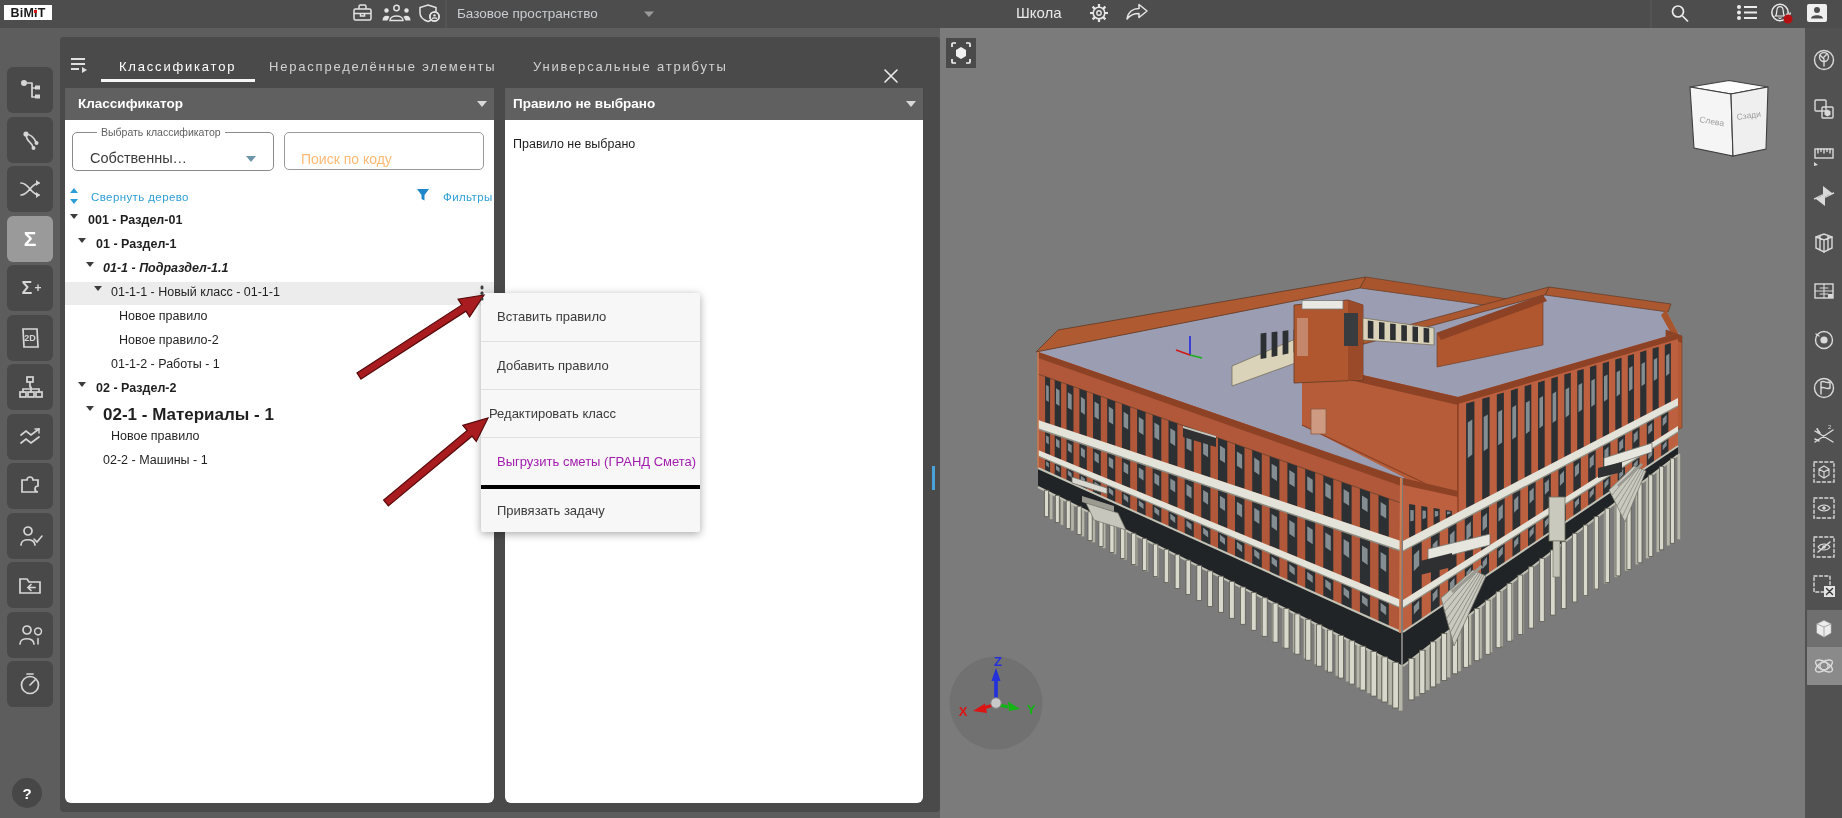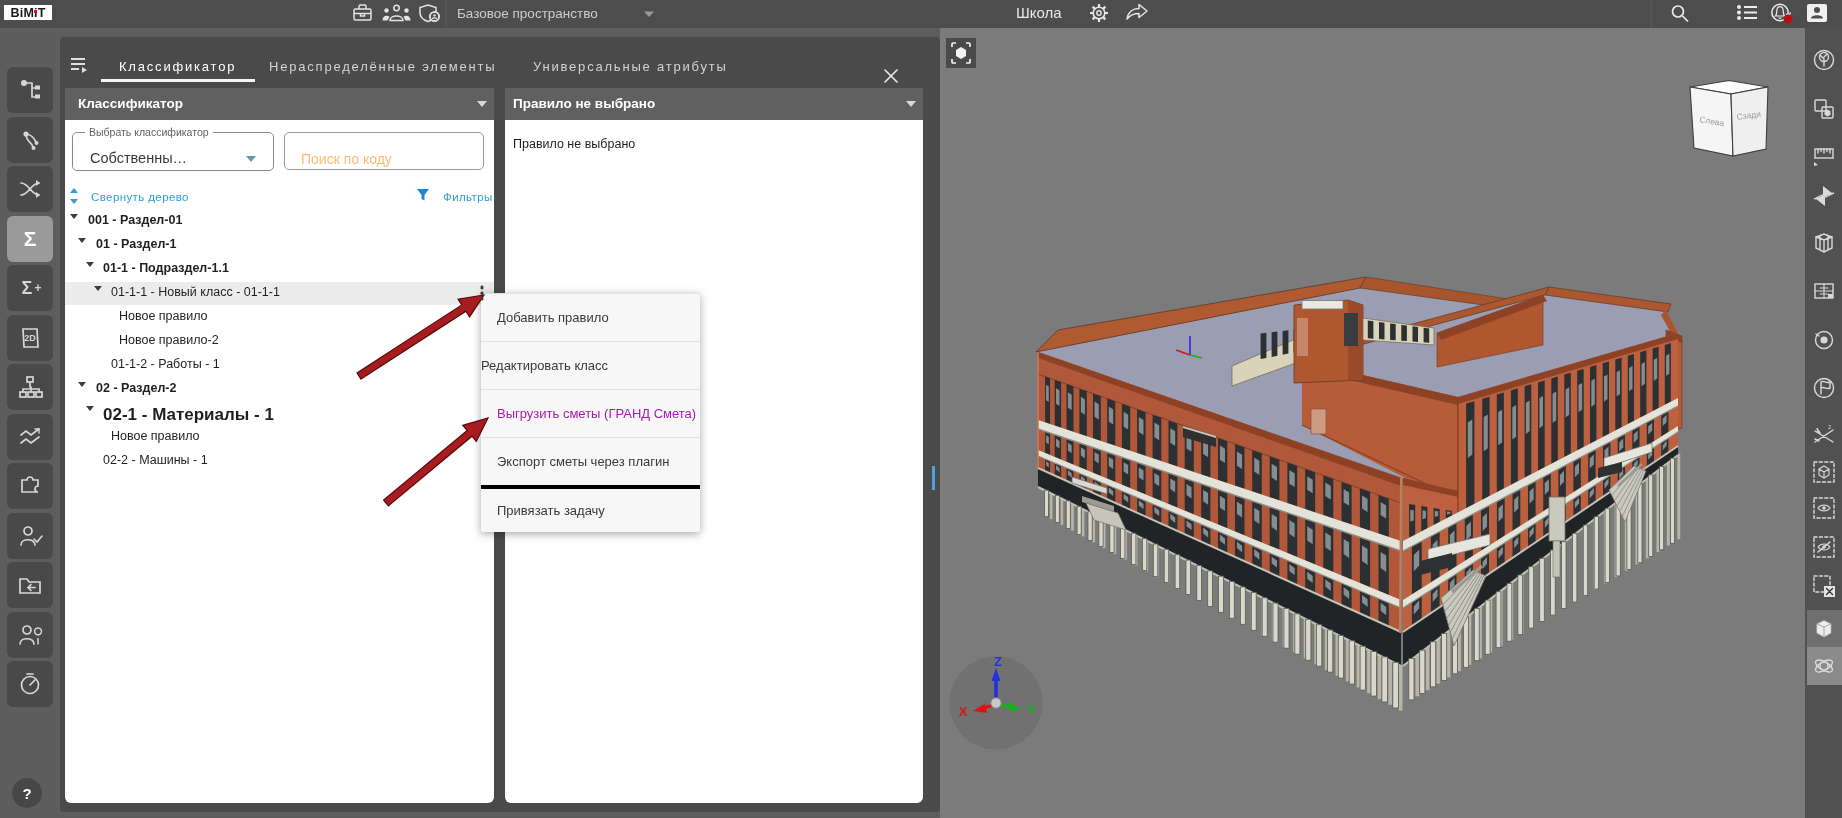--- a/index.html
+++ b/index.html
@@ -244,21 +244,21 @@
 
  <div style="position:absolute;left:445px;top:51px;width:418px;height:715px;background:#fff;border-radius:0 0 6px 6px"></div>
  <div style="position:absolute;left:445px;top:51px;width:418px;height:32px;background:#606060">
    <span style="position:absolute;left:8px;top:8px;font-size:13.5px;font-weight:bold;color:#fff">Правило не выбрано</span>
    <span style="position:absolute;left:401px;top:13px;width:0;height:0;border-left:5px solid transparent;border-right:5px solid transparent;border-top:6px solid #d9d9d9"></span>
  </div>
  <span style="position:absolute;left:453px;top:100px;font-size:12.5px;color:#1f1f1f">Правило не выбрано</span>
 </div>
 
 <fieldset style="position:absolute;left:72px;top:126px;width:202px;height:45px;border:1px solid #8a8a8a;border-radius:5px;margin:0;padding:0">
-  <legend style="margin-left:12px;padding:0 4px;font-size:10.5px;color:#5f5f5f">Выбрать классификатор</legend>
+  <legend style="margin-left:24px;padding:0 4px;font-size:10.5px;color:#5f5f5f">Выбрать классификатор</legend>
 </fieldset>
 <span style="position:absolute;left:90px;top:150px;font-size:14.5px;color:#3a3a3a">Собственны…</span>
 <span style="position:absolute;left:246px;top:156px;width:0;height:0;border-left:5.5px solid transparent;border-right:5.5px solid transparent;border-top:6.5px solid #6e96ab"></span>
 <div style="position:absolute;left:284px;top:132px;width:200px;height:38px;border:1px solid #9a9a9a;border-radius:5px"></div>
 <span style="position:absolute;left:301px;top:151px;font-size:14px;color:#fdba74">Поиск по коду</span>
 
 <svg width="14" height="18" style="position:absolute;left:67px;top:187px">
   <path d="M7,1 L11,6 H3 Z M7,17 L3,12 H11 Z" fill="#2d9fd6"></path>
 </svg>
 <span style="position:absolute;left:91px;top:191px;font-size:11.5px;font-weight:500;color:#2d9fd6;letter-spacing:0.4px">Свернуть дерево</span>
@@ -267,21 +267,21 @@
 </svg>
 <span style="position:absolute;left:443px;top:191px;font-size:11.5px;font-weight:500;color:#2d9fd6;letter-spacing:0.4px">Фильтры</span>
 <div style="position:absolute;left:65px;top:210px;width:517px;height:23px;text-align:center;">
     <span style="position:absolute;left:5px;top:4px;width:0;height:0;border-left:4.5px solid transparent;border-right:4.5px solid transparent;border-top:5.5px solid #3c3c3c"></span>
     <span style="position:absolute;left:23px;top:3px;font-size:12.5px;font-weight:bold;color:#1f1f1f">001 - Раздел-01</span>
   </div>
 <div style="position:absolute;left:65px;top:234px;width:429px;height:23px;">
     <span style="position:absolute;left:13px;top:4px;width:0;height:0;border-left:4.5px solid transparent;border-right:4.5px solid transparent;border-top:5.5px solid #3c3c3c"></span>
     <span style="position:absolute;left:31px;top:3px;font-size:12.5px;font-weight:bold;color:#1f1f1f">01 - Раздел-1</span>
   </div>
-<div style="position:absolute;left:65px;top:258px;width:515px;height:23px;">
+<div style="position:absolute;left:65px;top:258px;width:515px;height:23px;font-style:italic;">
     <span style="position:absolute;left:21px;top:4px;width:0;height:0;border-left:4.5px solid transparent;border-right:4.5px solid transparent;border-top:5.5px solid #3c3c3c"></span>
     <span style="position:absolute;left:38px;top:3px;font-size:12.5px;font-weight:bold;color:#1f1f1f">01-1 - Подраздел-1.1</span>
   </div>
 <div style="position:absolute;left:65px;top:282px;width:429px;height:23px;background:#ececec;">
     <span style="position:absolute;left:29px;top:4px;width:0;height:0;border-left:4.5px solid transparent;border-right:4.5px solid transparent;border-top:5.5px solid #3c3c3c"></span>
     <span style="position:absolute;left:46px;top:3px;font-size:12.5px;font-weight:normal;color:#1f1f1f">01-1-1 - Новый класс - 01-1-1</span>
     <svg width="8" height="20" style="position:absolute;left:413px;top:2px">
       <circle cx="4" cy="3" r="1.4" fill="#3c3c3c"></circle>
       <circle cx="4" cy="9" r="1.4" fill="#3c3c3c"></circle>
       <circle cx="4" cy="15" r="1.4" fill="#3c3c3c"></circle>
@@ -791,24 +791,24 @@
 <polygon points="985,703.5 987,713 973,711" fill="#dd1414"></polygon>
 <text x="963" y="716" font-size="13" font-weight="bold" fill="#dd1414" text-anchor="middle" font-family="Liberation Sans,sans-serif">X</text>
 <line x1="996" y1="704" x2="1008" y2="707" stroke="#12b512" stroke-width="3.2"></line>
 <polygon points="1008,701.5 1009,711 1020,709" fill="#12b512"></polygon>
 <text x="1031" y="714" font-size="13" font-weight="bold" fill="#12b512" text-anchor="middle" font-family="Liberation Sans,sans-serif">Y</text>
 <circle cx="996" cy="703" r="5.2" fill="#c9c9c9" stroke="#8a8a8a"></circle>
 
 </svg>
 
 <div style="position:absolute;left:481px;top:293px;width:219px;background:#f7f7f7;box-shadow:0 2px 8px rgba(0,0,0,0.35);border-radius:2px">
+    <div style="height:47.9px;display:flex;align-items:center;padding-left:16px;font-size:13px;color:#3a3a3a">Вставить правило</div>
     <div style="height:47.9px;border-top:1px solid #e1e1e1;display:flex;align-items:center;padding-left:16px;font-size:13px;color:#3a3a3a">Добавить правило</div>
-    <div style="height:47.9px;border-top:1px solid #e1e1e1;display:flex;align-items:center;padding-left:0;font-size:13px;color:#3a3a3a">Редактировать класс</div>
+    <div style="height:47.9px;border-top:1px solid #e1e1e1;display:flex;align-items:center;padding-left:8px;font-size:13px;color:#3a3a3a">Редактировать класс</div>
     <div style="height:47.9px;border-top:1px solid #e1e1e1;display:flex;align-items:center;padding-left:16px;font-size:13px;color:#a21caf">Выгрузить сметы (ГРАНД Смета)</div>
-    <div style="height:47.9px;border-top:1px solid #e1e1e1;display:flex;align-items:center;padding-left:16px;font-size:13px;color:#3a3a3a">Экспорт сметы через плагин</div>
     <div style="height:47.9px;border-top:4px solid #000000;display:flex;align-items:center;padding-left:16px;font-size:13px;color:#3a3a3a">Привязать задачу</div>
   </div>
 <svg width="1842" height="818" style="position:absolute;left:0;top:0;pointer-events:none">
     <polygon points="361.0,379.1 465.9,311.2 469.6,316.9 484.0,295.0 458.1,299.2 461.8,304.9 357.0,372.9" fill="#a81c1f" stroke="#57090b" stroke-width="1.2"></polygon>
     <polygon points="388.4,505.9 472.0,436.2 476.3,441.4 488.0,418.0 462.8,425.3 467.2,430.5 383.6,500.1" fill="#a81c1f" stroke="#57090b" stroke-width="1.2"></polygon>
     <circle cx="482" cy="288" r="1.5" fill="#3c3c3c"></circle>
     <circle cx="482" cy="293.5" r="1.5" fill="#3c3c3c"></circle>
     <circle cx="482" cy="299" r="1.5" fill="#3c3c3c"></circle>
   </svg>
 <div style="position:absolute;left:932px;top:466px;width:2.5px;height:24px;background:#4aa3d8"></div>

